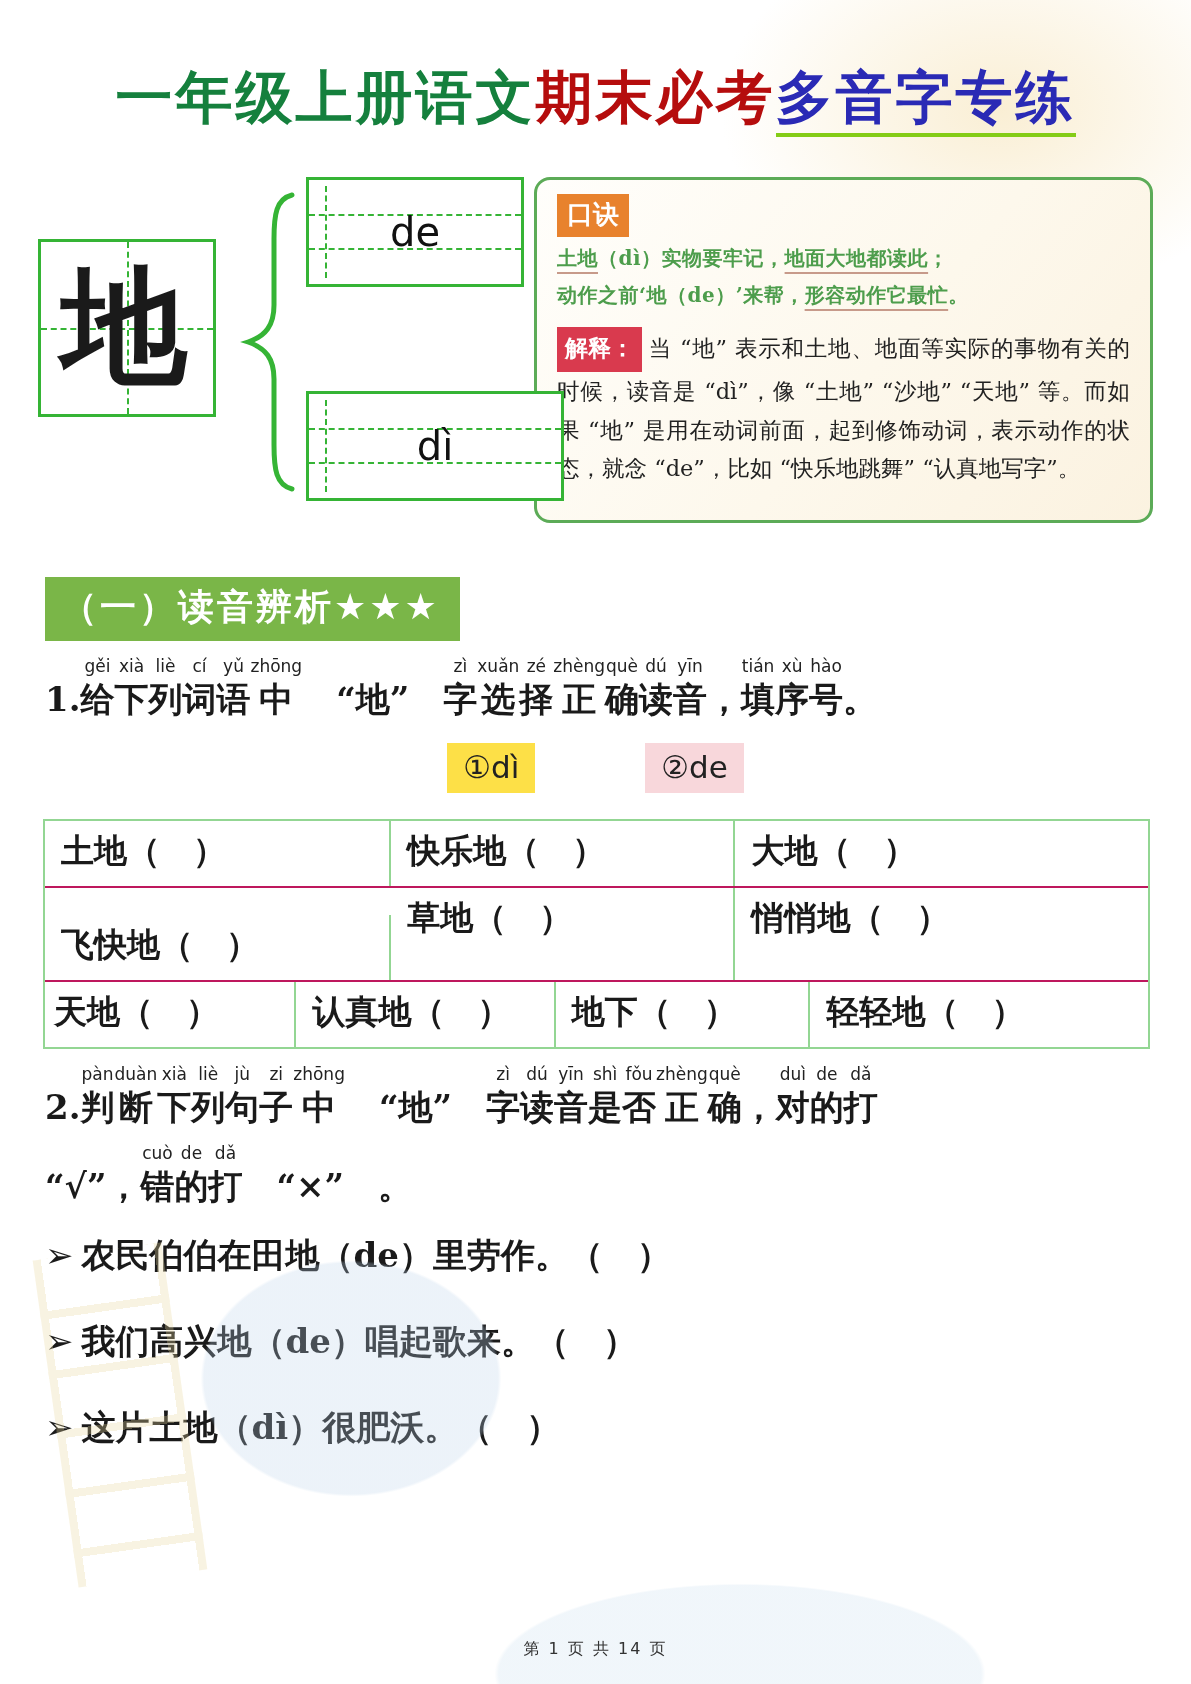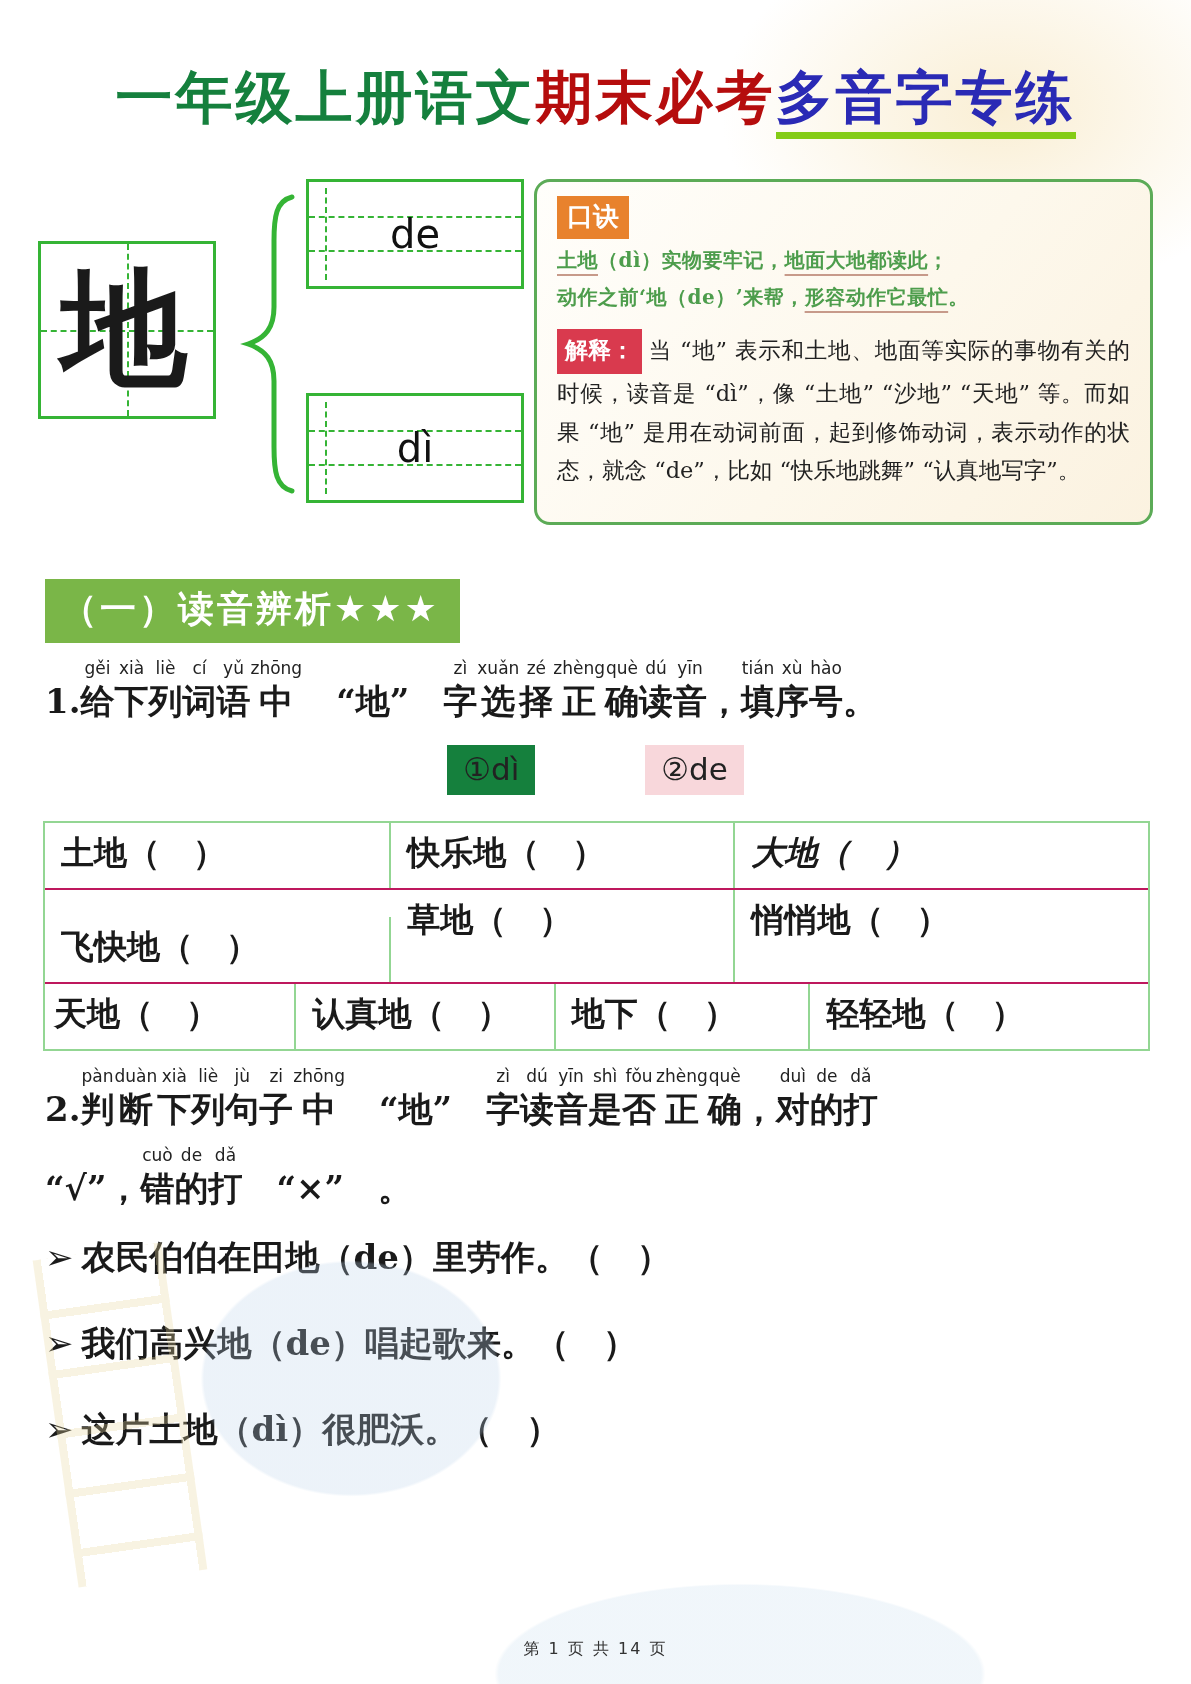--- a/index.html
+++ b/index.html
@@ -21,33 +21,33 @@
   .decor-ladder{left:55px;top:1250px;width:130px;height:330px;opacity:.30;
     background:repeating-linear-gradient(to bottom, rgba(0,0,0,0) 0 52px, #ead9a0 52px 60px),
                linear-gradient(to right, #ead9a0 0 8px, rgba(0,0,0,0) 8px calc(100% - 8px), #ead9a0 calc(100% - 8px));
     transform:rotate(-8deg);}
   .decor-bottom{left:430px;top:1560px;width:620px;height:190px;opacity:.4;
     background:radial-gradient(ellipse at 50% 60%, #dbe9f4 0 55%, rgba(219,233,244,0) 56%);}
   
   .title{position:relative;text-align:center;padding-top:50px;font-size:57px;font-weight:800;
          letter-spacing:3px;line-height:1.15;white-space:nowrap;}
   .title span{display:inline-block;}
-  .title .title-underline{border-bottom:7px solid #84cc16;padding-bottom:2px;}
+  .title .title-underline{border-bottom:4px solid #84cc16;padding-bottom:2px;font-family:Liberation Serif, serif;}
   
   .top-section{position:relative;display:flex;margin:40px 38px 0 38px;}
   .diagram{position:relative;width:496px;height:346px;flex:0 0 auto;}
   .tian-box{position:absolute;left:0;top:62px;width:172px;height:172px;border:3px solid #35b435;background:#fff;}
   .tian-box .hline{position:absolute;left:0;right:0;top:50%;border-top:2px dashed #35b435;}
   .tian-box .vline{position:absolute;top:0;bottom:0;left:50%;border-left:2px dashed #35b435;}
   .tian-char{position:absolute;left:0;top:54px;width:172px;height:190px;display:flex;align-items:center;
              justify-content:center;font-size:126px;font-weight:700;line-height:1;}
   .brace-svg{position:absolute;left:196px;top:12px;}
   .py-box{position:absolute;left:268px;width:212px;height:104px;border:3px solid #35b435;background:#fff;}
   .py-box.de{top:0;}
-  .py-box.di{top:214px;}
+  .py-box.di{top:214px;padding-left:40px;}
   .py-box .l1{position:absolute;left:0;right:0;top:33%;border-top:2px dashed #35b435;}
   .py-box .l2{position:absolute;left:0;right:0;top:66%;border-top:2px dashed #35b435;}
   .py-box .lv{position:absolute;top:6px;bottom:6px;left:16px;border-left:2px dashed #35b435;}
   .py-text{position:absolute;left:0;right:0;top:0;bottom:0;display:flex;align-items:center;justify-content:center;
            font-family:"DejaVu Sans",sans-serif;font-size:40px;color:#111;}
   
   .rule-card{flex:1 1 auto;border:3px solid #5cab57;border-radius:16px;padding:14px 20px 16px 20px;
              background:linear-gradient(130deg,#fffefb 0%,#fdf8ec 55%,#fbf2e0 100%);}
   .badge{display:inline-block;font-family:"DejaVu Sans",sans-serif;font-weight:700;color:#fff;}
   .badge-koujue{background:#e8822d;font-size:26px;padding:3px 10px 5px;}
@@ -198,30 +198,30 @@
       </span><span class="seg">
         <span class="py">hào</span>
         <span class="ch">号</span>
       </span><span class="seg">
         <span class="py"> </span>
         <span class="ch">。</span>
       </span></div>
 
   
   <div class="options" id="options-row">
-      <span class="option" style="background: #15803d;">①dì</span>
+      <span class="option" style="background: #fde047;">①dì</span>
       <span class="option" style="background: rgb(248, 215, 219);">②de</span>
     </div>
 
   
   <div class="word-table" id="word-table">
       <div class="t-row">
         <div class="t-cell" style="width: 31.4%;">土地（　）</div>
         <div class="t-cell" style="width: 31.2%;">快乐地（　）</div>
-        <div class="t-cell" style="width: 37.4%; font-style: italic;">大地（　）</div>
+        <div class="t-cell" style="width: 37.4%;">大地（　）</div>
       </div>
       <div class="t-row">
         <div class="t-cell" style="width: 31.4%; margin-top: 27px;">飞快地（　）</div>
         <div class="t-cell" style="width: 31.2%;">草地（　）</div>
         <div class="t-cell" style="width: 37.4%;">悄悄地（　）</div>
       </div>
       <div class="t-row">
         <div class="t-cell" style="width: 22.8%; padding-left: 9px;">天地（　）</div>
         <div class="t-cell" style="width: 23.5%;">认真地（　）</div>
         <div class="t-cell" style="width: 23.1%;">地下（　）</div>

